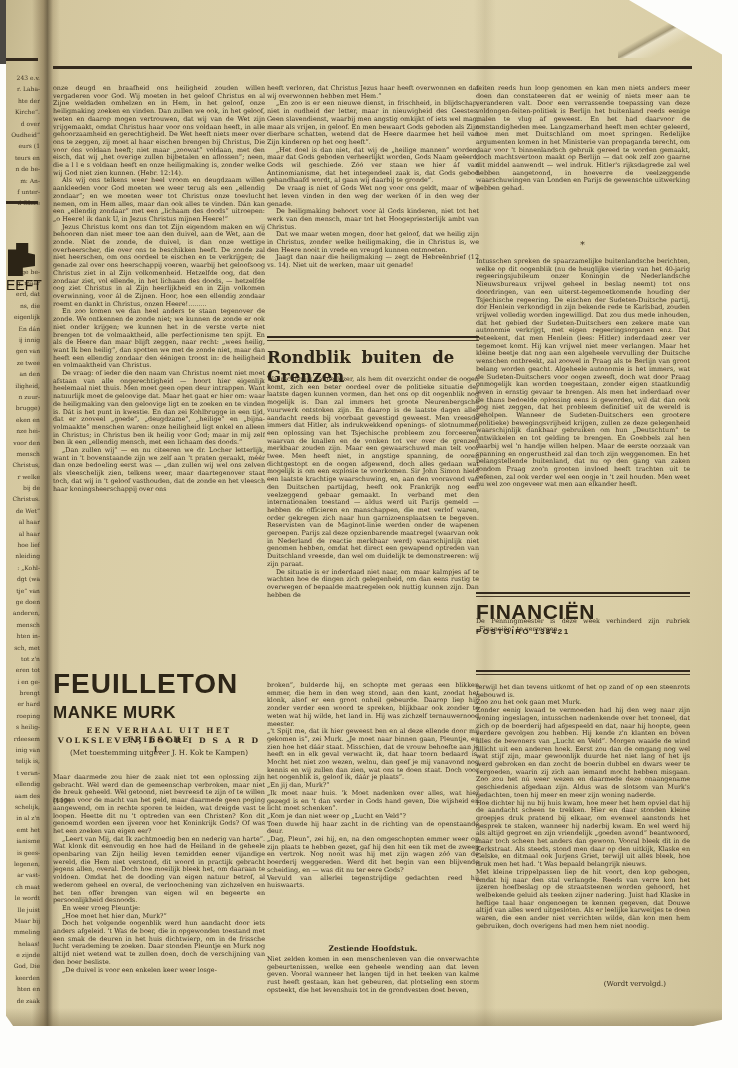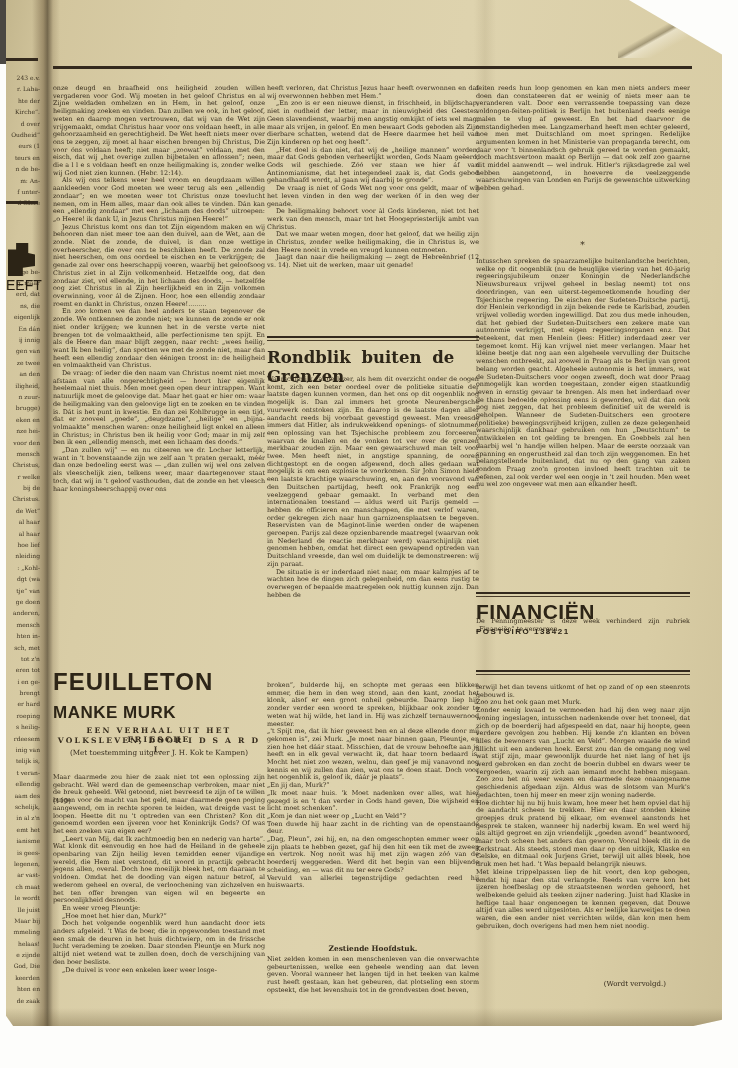--- a/index.html
+++ b/index.html
@@ -190,21 +190,21 @@
     <div class="col" style="left:470px;top:258px;width:214px;height:322px;">
         <p class="para noindent">Intusschen spreken de spaarzamelijke buitenlandsche berichten, welke op dit oogenblik (nu de heuglijke viering van het 40-jarig regeeringsjubileum onzer Koningin de Nederlandsche Nieuwsbureaux vrijwel geheel in beslag neemt) tot ons doordringen, van een uiterst-tegemoetkomende houding der Tsjechische regeering. De eischen der Sudeten-Duitsche partij, dor Henlein verkondigd in zijn bekende rede te Karlsbad, zouden vrijwel volledig worden ingewilligd. Dat zou dus mede inhouden, dat het gebied der Sudeten-Duitschers een zekere mate van autonomie verkrijgt, met eigen regeeringsorganen enz. Dat beteekent, dat men Henlein (lees: Hitler) inderdaad zeer ver tegemoet komt. Hij kan vrijwel niet meer verlangen. Maar het kleine beetje dat nog aan een algeheele vervulling der Duitsche wenschen ontbreekt, zal zoowel in Praag als te Berlijn van groot belang worden geacht. Algeheele autonomie is het immers, wat de Sudeten-Duitschers voor oogen zweeft, doch wat door Praag onmogelijk kan worden toegestaan, zonder eigen staatkundig leven in ernstig gevaar te brengen. Als men het inderdaad over de thans bedoelde oplossing eens is geworden, wil dat dan ook nog niet zeggen, dat het probleem definitief uit de wereld is geholpen. Wanneer de Sudeten-Duitschers een grootere (politieke) bewegingsvrijheid krijgen, zullen ze deze gelegenheid waarschijnlijk dankbaar gebruiken om hun „Deutschtum” te ontwikkelen en tot gelding te brengen. En Goebbels zal hen daarbij wel 'n handje willen helpen. Maar de eerste oorzaak van spanning en ongerustheid zal dan toch zijn weggenomen. En het belangstellende buitenland, dat nu op den gang van zaken rondom Praag zoo'n grooten invloed heeft trachten uit te oefenen, zal ook verder wel een oogje in 't zeil houden. Men weet nu wel zoo ongeveer wat men aan elkander heeft.</p>
       </div>
 
     <div class="drule" style="left:470px;top:592px;width:214px;"></div>
     <div class="headline-sans" style="left:470px;top:600px;font-size:21px;">FINANCIËN</div>
     <div class="fin-post" style="left:470px;top:627px;">POSTGIRO 138421</div>
     <div class="fin-body" style="left:470px;top:618px;width:214px;">De Penningmeester is deze week verhinderd zijn rubriek „Financiën” te verzorgen.</div>
     <div class="drule" style="left:470px;top:670px;width:214px;"></div>
 
-    <div class="headline-sans" style="left:47px;top:668px;font-size:24px;letter-spacing:1px;">FEUILLETON</div>
+    <div class="headline-sans" style="left:47px;top:668px;font-size:28px;letter-spacing:1px;">FEUILLETON</div>
     <div class="headline-sans" style="left:47px;top:703px;font-size:17px;">MANKE MURK</div>
     <div class="subtitle-caps" style="left:47px;top:726px;width:212px;">EEN VERHAAL UIT HET FRIESCHE</div>
     <div class="subtitle-caps" style="left:47px;top:736px;width:212px;">VOLKSLEVEN, DOOR  I D S A R D I.</div>
     <div class="perm-line" style="left:47px;top:748px;width:212px;">(Met toestemming uitgever J. H. Kok te Kampen)</div>
     <div class="installment" style="left:47px;top:761px;">(110)</div>
 
     <div class="col" style="left:47px;top:774px;width:212px;height:236px;">
         <p class="para">Maar daarmede zou hier de zaak niet tot een oplossing zijn gebracht. Wèl werd dan de gemeenschap verbroken, maar niet de breuk geheeld. Wèl getoond, niet bevreesd te zijn of te willen buigen voor de macht van het geld, maar daarmede geen poging aangewend, om in rechte sporen te leiden, wat dreigde vast te loopen. Heette dit nu 't optreden van een Christen? Kon dit genoemd worden een ijveren voor het Koninkrijk Gods? Of was het een zoeken van eigen eer?</p>
         <p class="para">„Leert van Mij, dat Ik zachtmoedig ben en nederig van harte”. Wat klonk dit eenvoudig en hoe had de Heiland in de geheele openbaring van Zijn heilig leven temidden eener vijandige wereld, die Hem niet verstond, dit woord in practijk gebracht jegens allen, overal. Doch hoe moeilijk bleek het, om daaraan te voldoen. Omdat het de dooding van eigen natuur betrof, al wederom geheel en overal, de verloochening van zichzelven en het ten offer brengen van eigen wil en begeerte en persoonlijkheid desnoods.</p>
         <p class="para">En weer vroeg Pleuntje:</p>

